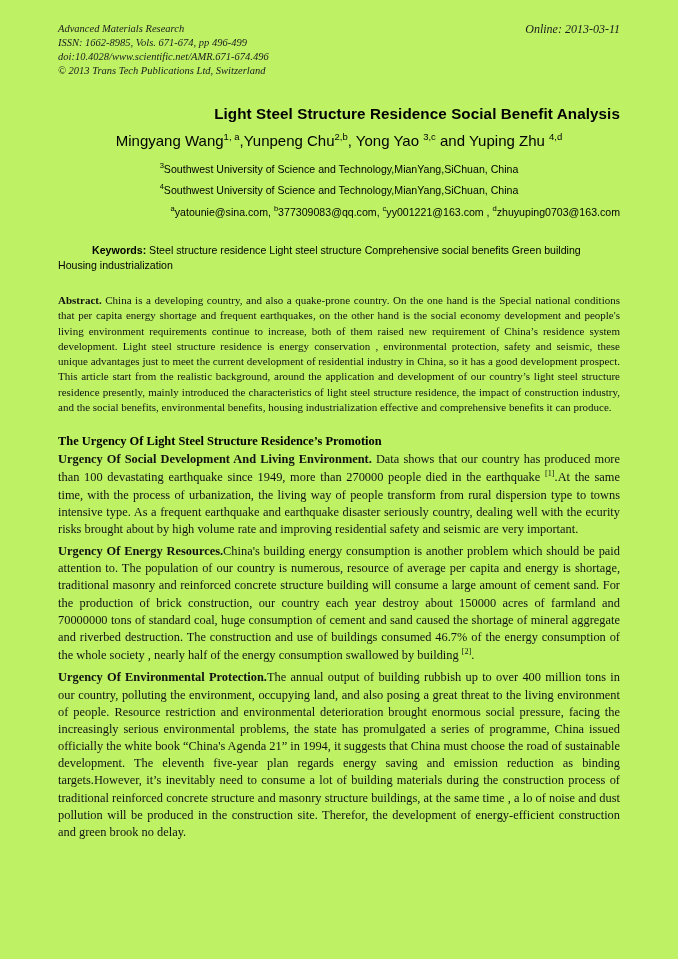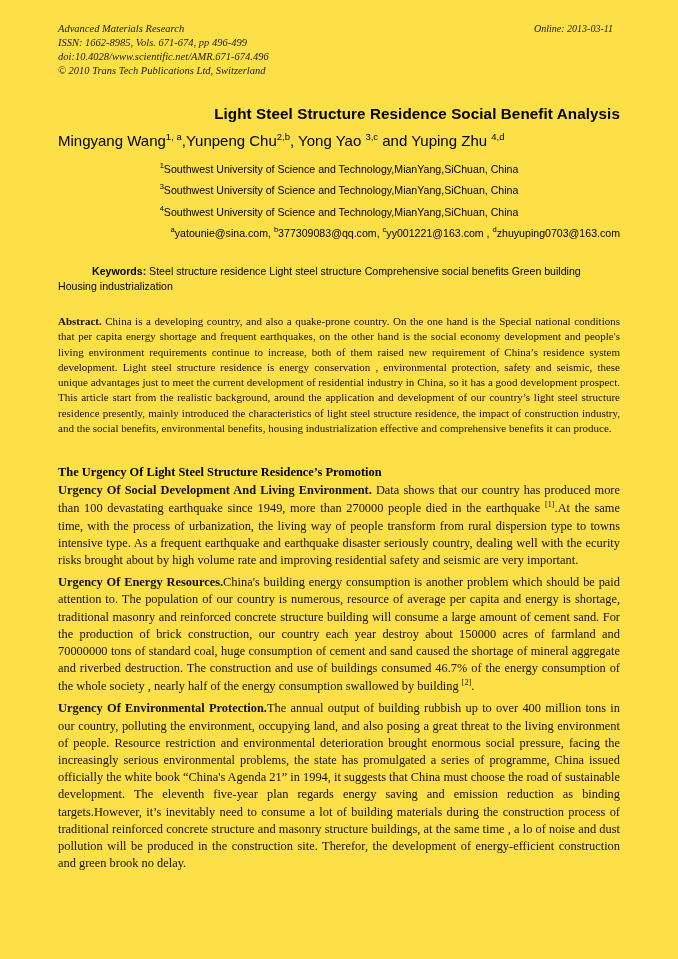--- a/index.html
+++ b/index.html
@@ -5,59 +5,60 @@
 <style>
   html, body {
     margin: 0;
     padding: 0;
     background: #ffffff;
   }
   .page {
     position: relative;
     width: 678px;
     height: 959px;
-    background: #fde047;
+    background: #bef264;
     box-sizing: border-box;
     padding: 22px 58px 0 58px;
     font-family: "Liberation Serif", "DejaVu Serif", serif;
     color: #111111;
     overflow: hidden;
   }
 
   
   .header-block {
     position: relative;
     font-style: italic;
     font-size: 10.5px;
     line-height: 1.32;
     color: #1a1a1a;
   }
   .header-left { width: 430px; }
   .header-left div { white-space: nowrap; }
   .header-online {
     position: absolute;
     top: 0;
-    right: 7px;
+    right: 0;
     font-style: italic;
-    font-size: 10px;
+    font-size: 12px;
     white-space: nowrap;
   }
 
   
   .title {
     margin-top: 28px;
     text-align: right;
     font-family: "Liberation Sans", "DejaVu Sans", sans-serif;
     font-weight: bold;
     font-size: 15.2px;
     letter-spacing: 0.1px;
     color: #000;
   }
   .authors {
     margin-top: 9px;
+    text-align: center;
     font-family: "Liberation Sans", "DejaVu Sans", sans-serif;
     font-size: 15px;
     color: #000;
   }
   .authors sup { font-size: 9.5px; vertical-align: super; }
 
   .affils {
     margin-top: 12px;
     text-align: center;
     font-family: "Liberation Sans", "DejaVu Sans", sans-serif;
@@ -92,21 +93,21 @@
     margin-top: 20px;
     font-size: 11px;
     line-height: 1.385;
     text-align: justify;
     text-justify: inter-word;
     color: #111;
   }
   .abstract .lead { font-weight: bold; }
 
   .section-heading {
-    margin-top: 28px;
+    margin-top: 18px;
     font-weight: bold;
     font-size: 12.4px;
     line-height: 1.385;
     color: #000;
   }
 
   .para {
     margin-top: 5px;
     font-size: 12.4px;
     line-height: 1.385;
@@ -121,31 +122,30 @@
 </head>
 <body>
 
 <div class="page">
 
   <div class="header-block">
     <div class="header-left">
       <div>Advanced Materials Research</div>
       <div>ISSN: 1662-8985, Vols. 671-674, pp 496-499</div>
       <div>doi:10.4028/www.scientific.net/AMR.671-674.496</div>
-      <div>© 2010 Trans Tech Publications Ltd, Switzerland</div>
+      <div>© 2013 Trans Tech Publications Ltd, Switzerland</div>
     </div>
     <div class="header-online">Online: 2013-03-11</div>
   </div>
 
   <div class="title">Light Steel Structure Residence Social Benefit Analysis</div>
 
   <div class="authors"><span>Mingyang Wang</span><sup>1, a</sup><span>,</span><span>Yunpeng Chu</span><sup>2,b</sup><span>, </span><span>Yong Yao </span><sup>3,c</sup><span> and </span><span>Yuping Zhu </span><sup>4,d</sup></div>
 
   <div class="affils">
-      <div class="affil"><sup>1</sup><span>Southwest University of Science and Technology,MianYang,SiChuan, China</span></div>
       <div class="affil"><sup>3</sup><span>Southwest University of Science and Technology,MianYang,SiChuan, China</span></div>
       <div class="affil"><sup>4</sup><span>Southwest University of Science and Technology,MianYang,SiChuan, China</span></div>
     </div>
 
   <div class="emails"><sup>a</sup><span>yatounie@sina.com,</span><span> </span><sup>b</sup><span>377309083@qq.com,</span><span> </span><sup>c</sup><span>yy001221@163.com ,</span><span> </span><sup>d</sup><span>zhuyuping0703@163.com</span></div>
 
   <div class="keywords">
     <span class="kw-label">Keywords:</span><span> Steel structure residence  Light steel structure  Comprehensive social benefits Green building Housing industrialization</span>
   </div>
 

